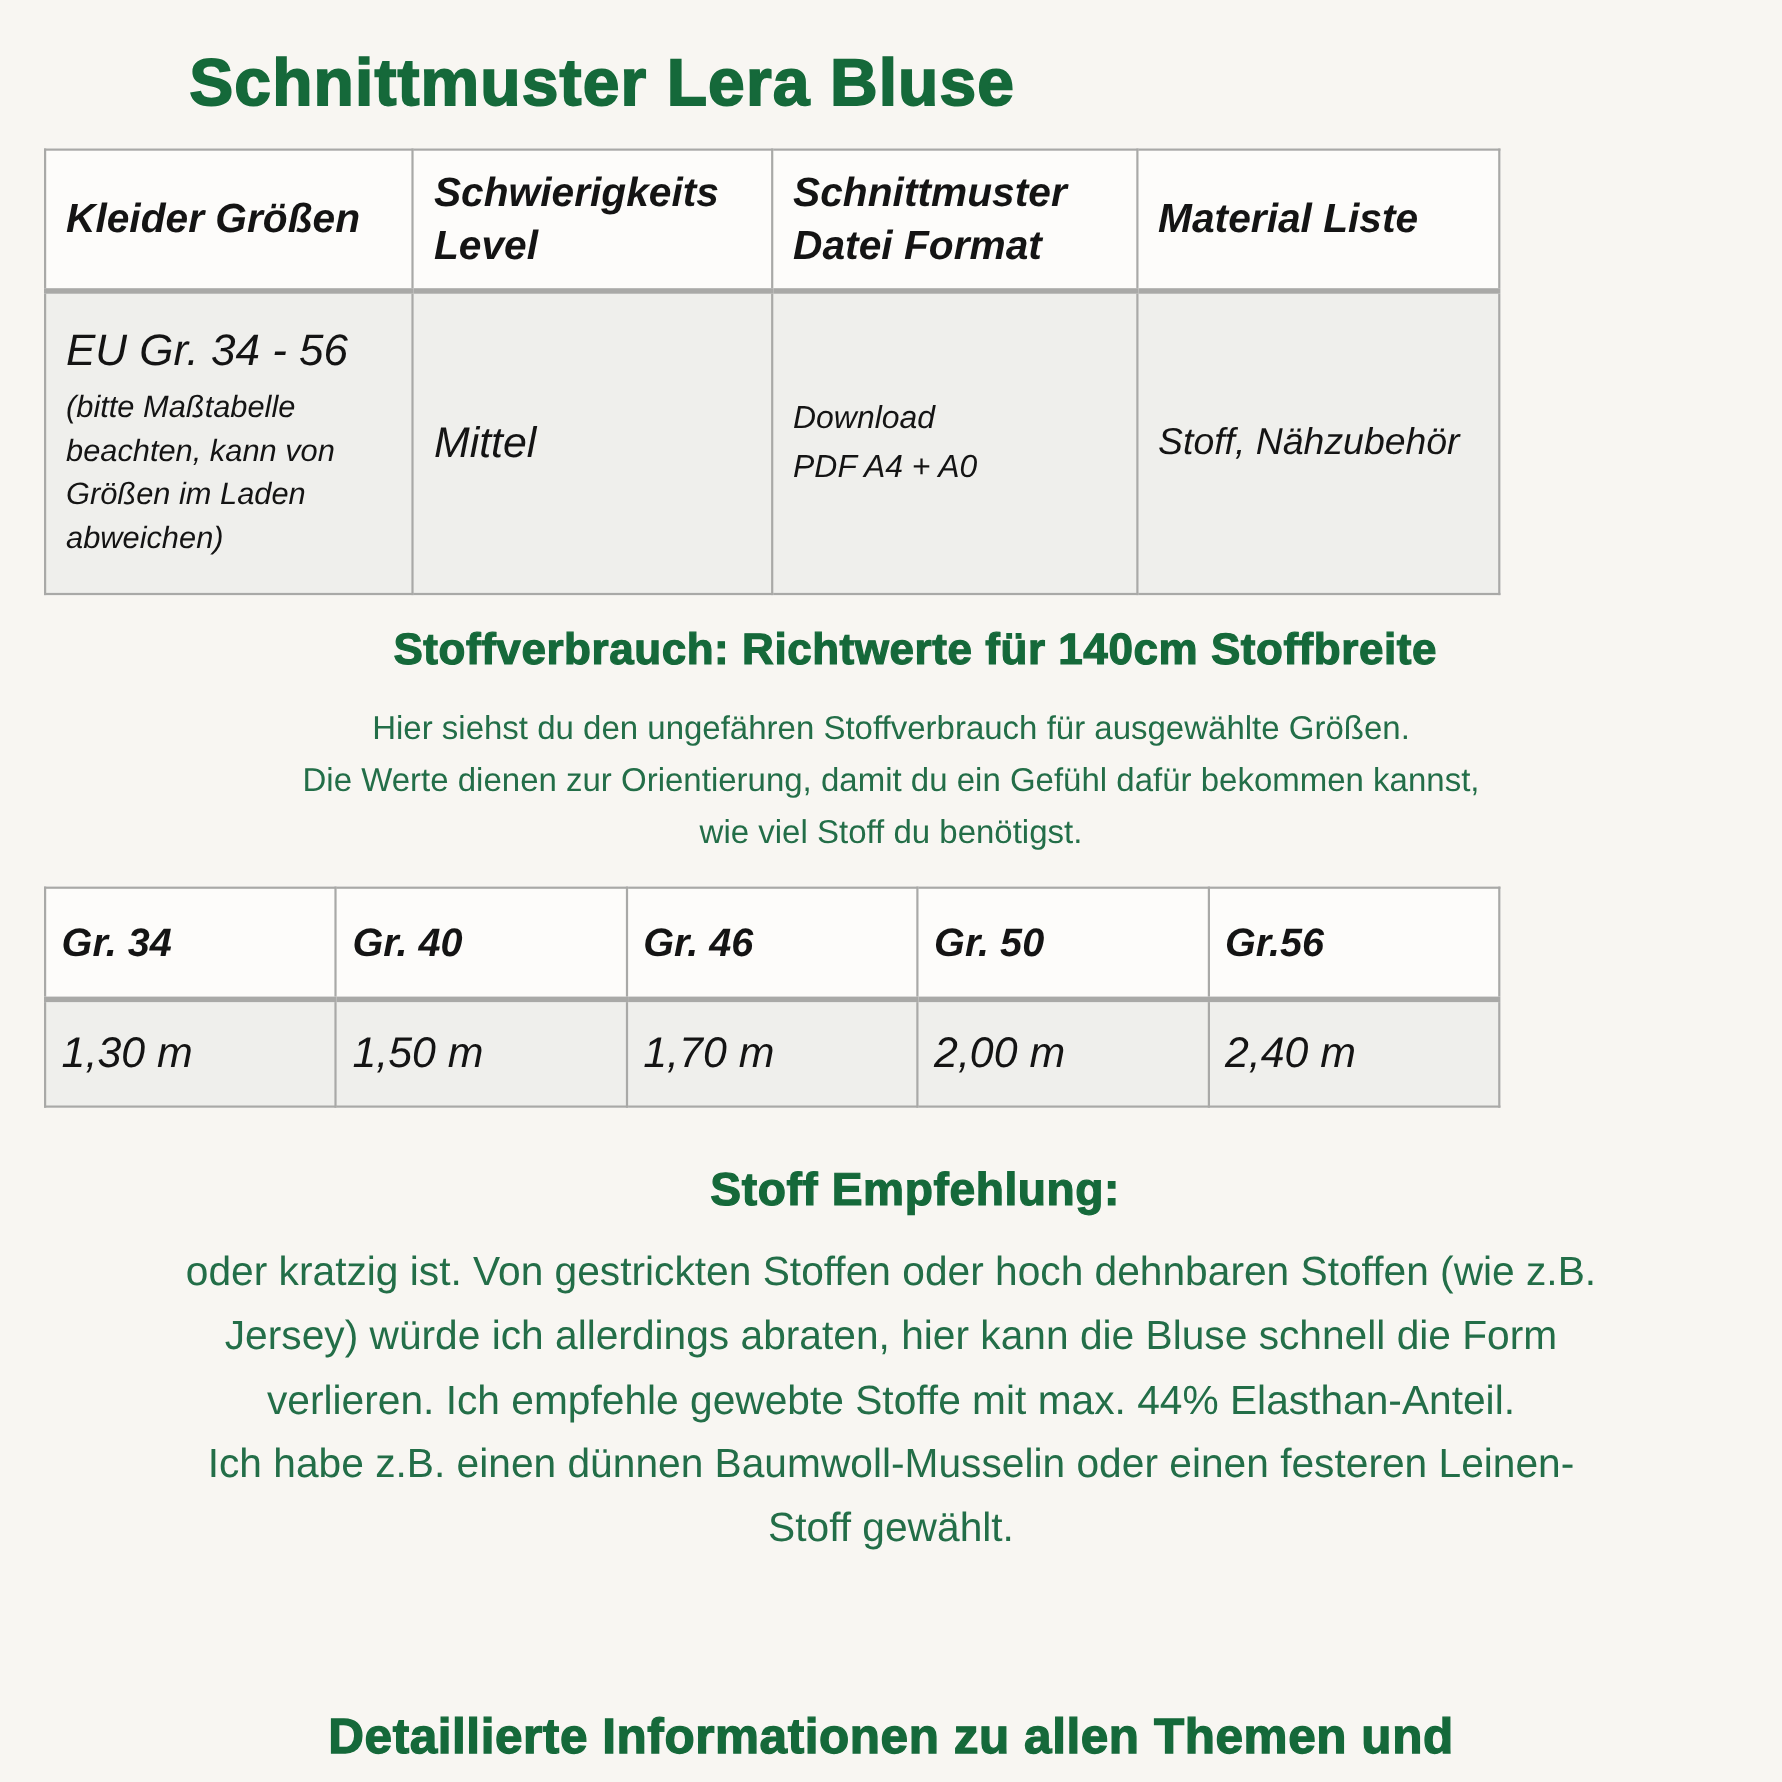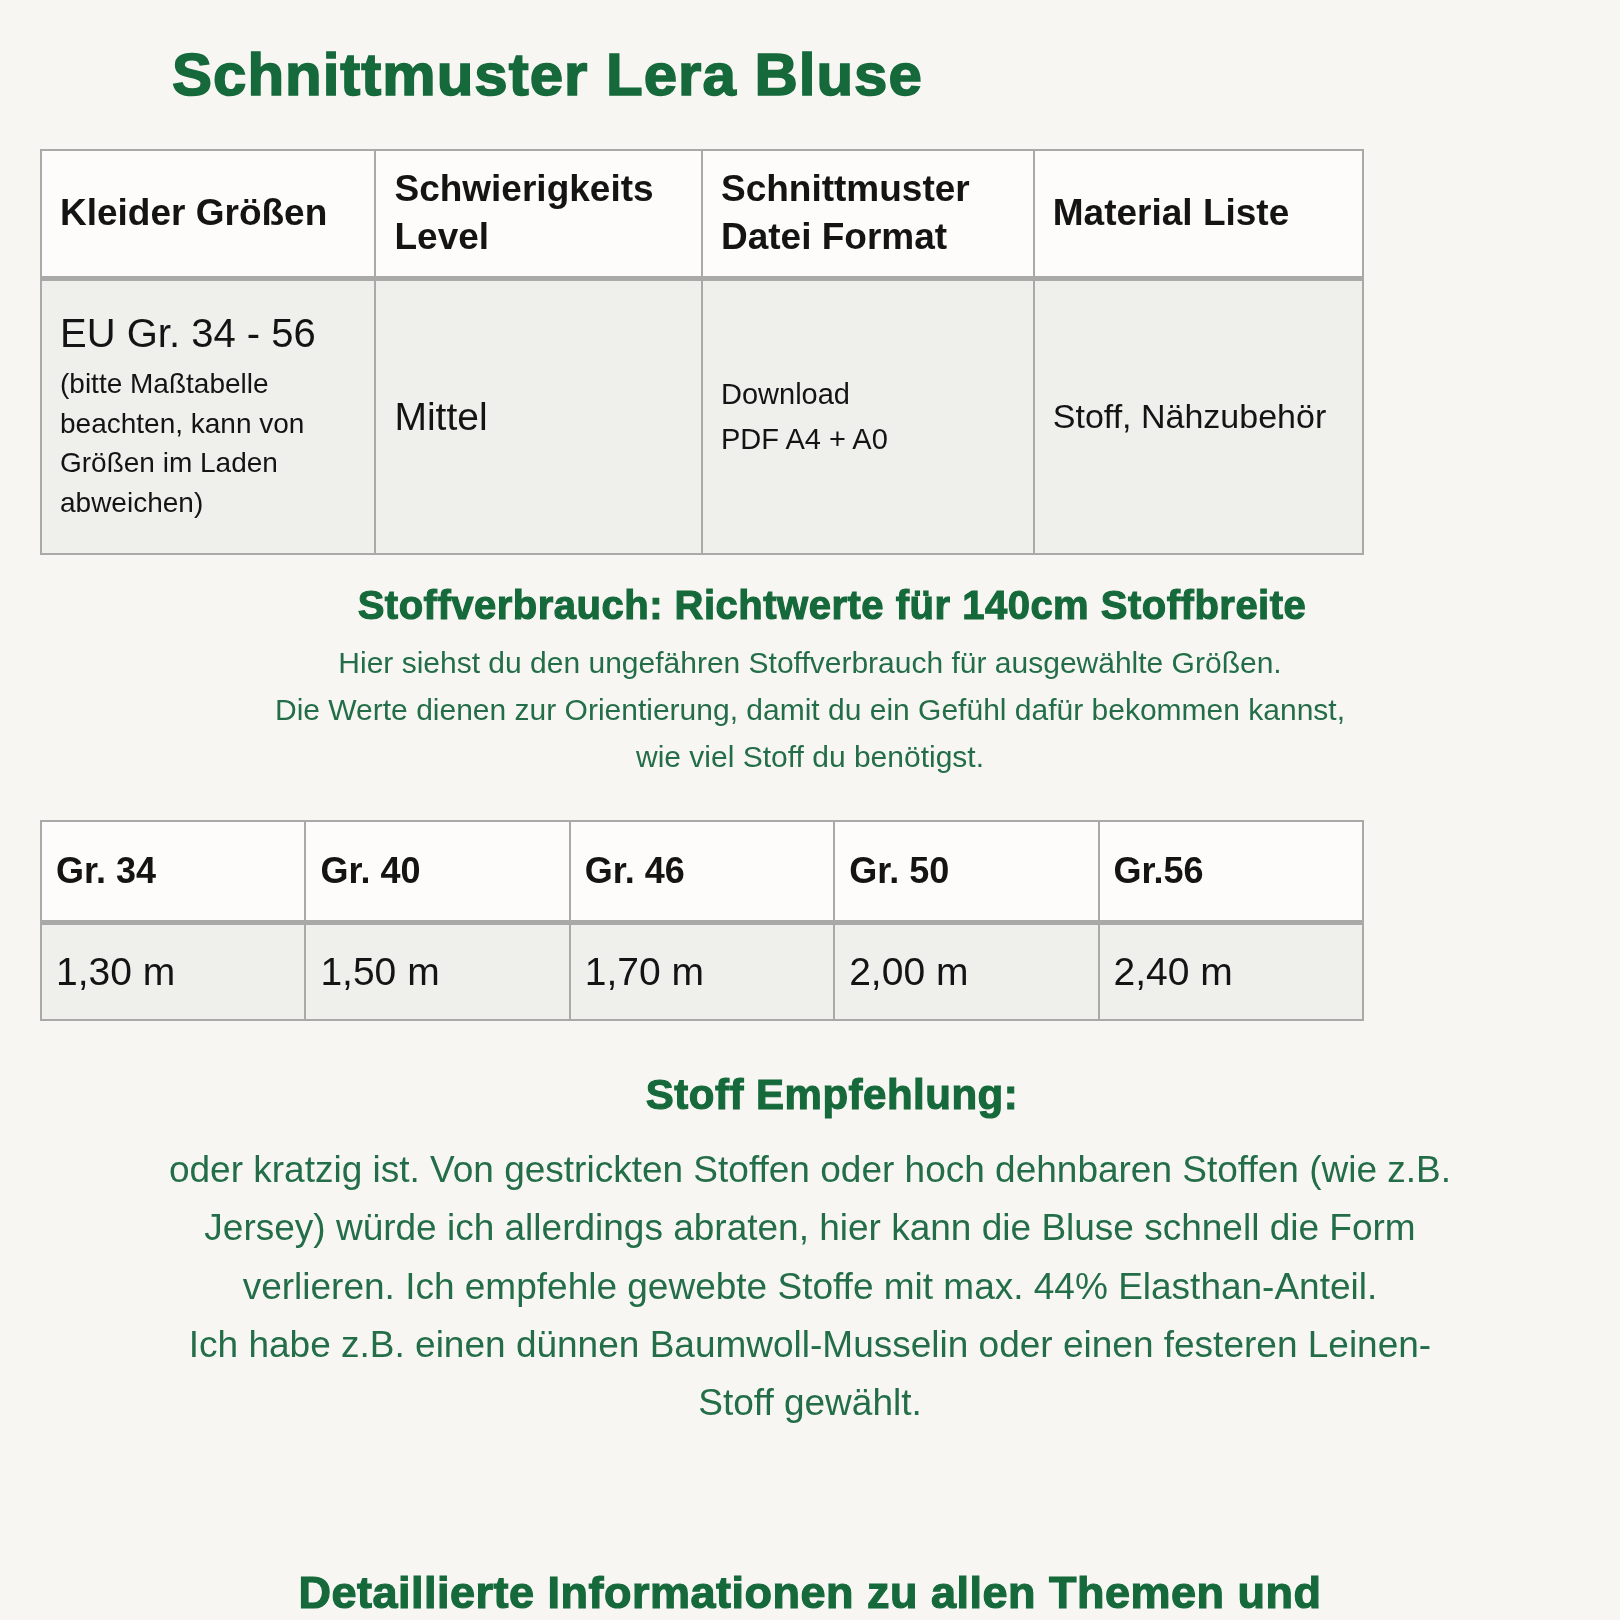--- a/index.html
+++ b/index.html
@@ -28,24 +28,25 @@
     font-size:60px;
     font-weight:bold;
     letter-spacing:1px;
     color:var(--heading-green);
     -webkit-text-stroke:1.6px var(--heading-green);
   }
 
   
   table{
     width:1324px;
-    margin:40px 40px 0 40px;
+    margin:26px 40px 0 40px;
     border-collapse:collapse;
     table-layout:fixed;
     background:var(--table-header-bg);
+    font-style:italic;
   }
   th,td{
     border:2px solid var(--table-border);
     text-align:left;
     vertical-align:middle;
   }
   thead th{
     background:var(--table-header-bg);
     border-bottom:5px solid var(--table-border);
     font-size:37px;
@@ -84,21 +85,21 @@
     -webkit-text-stroke:1.1px var(--heading-green);
     margin-top:28px;
     letter-spacing:0.5px;
     margin-left:44px;
   }
   .subtitle{
     text-align:center;
     color:var(--body-green);
     font-size:30px;
     line-height:1.56;
-    margin-top:12px;
+    margin-top:26px;
   }
   .recommendation-heading{
     margin-top:50px;
     font-size:42px;
   }
   .paragraph{
     text-align:center;
     color:var(--body-green);
     font-size:37px;
     line-height:1.57;

